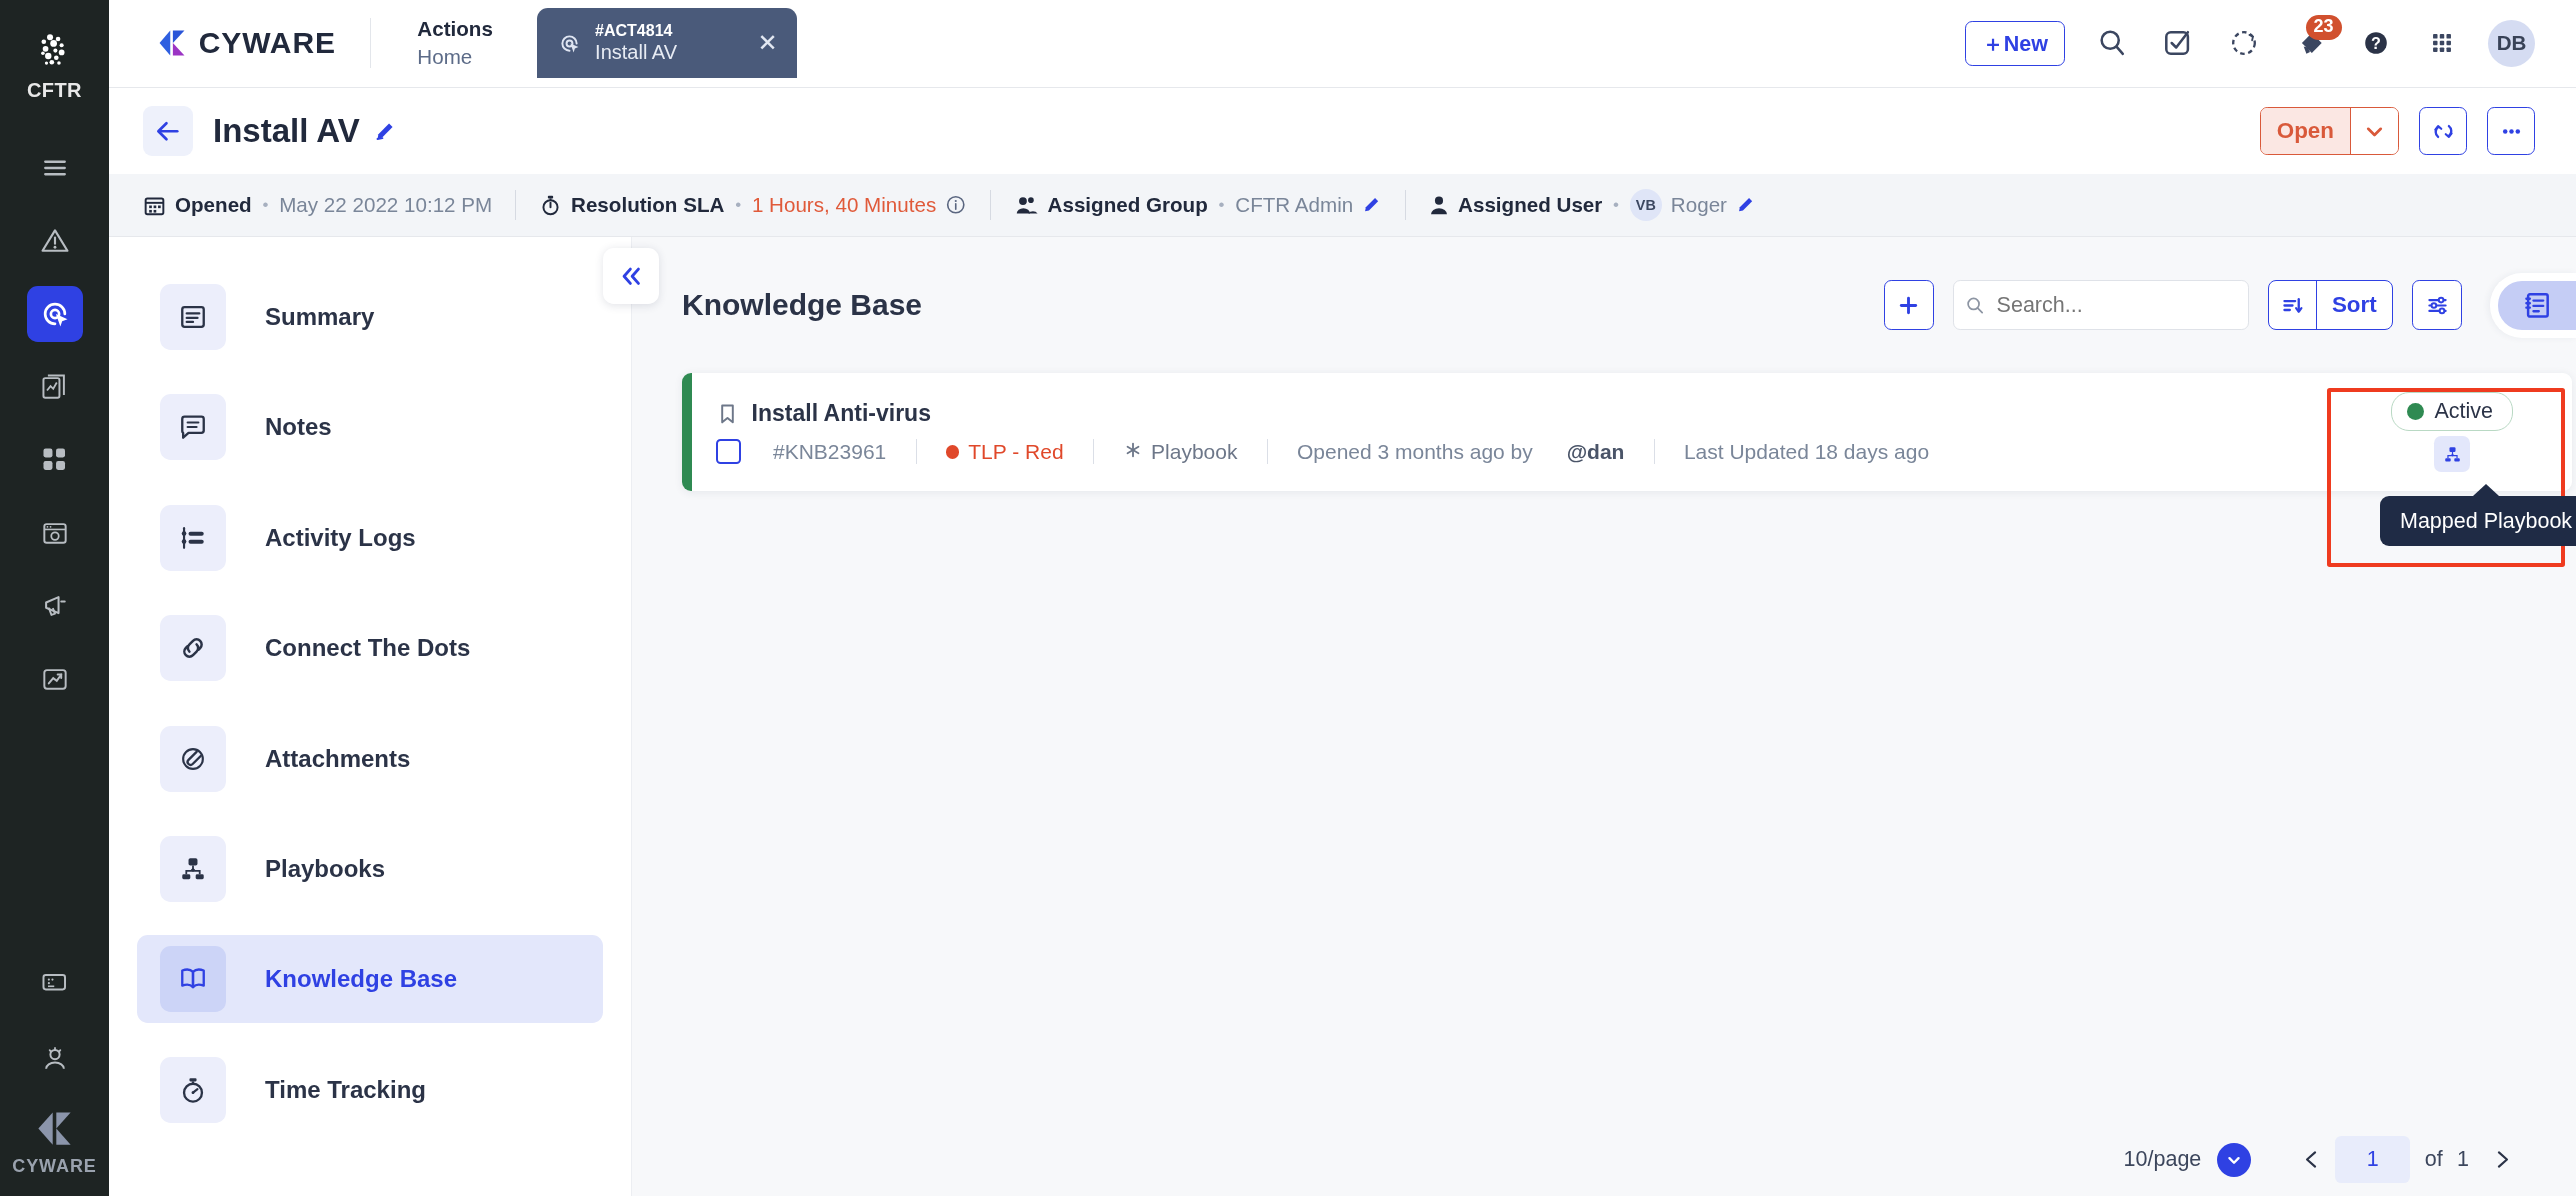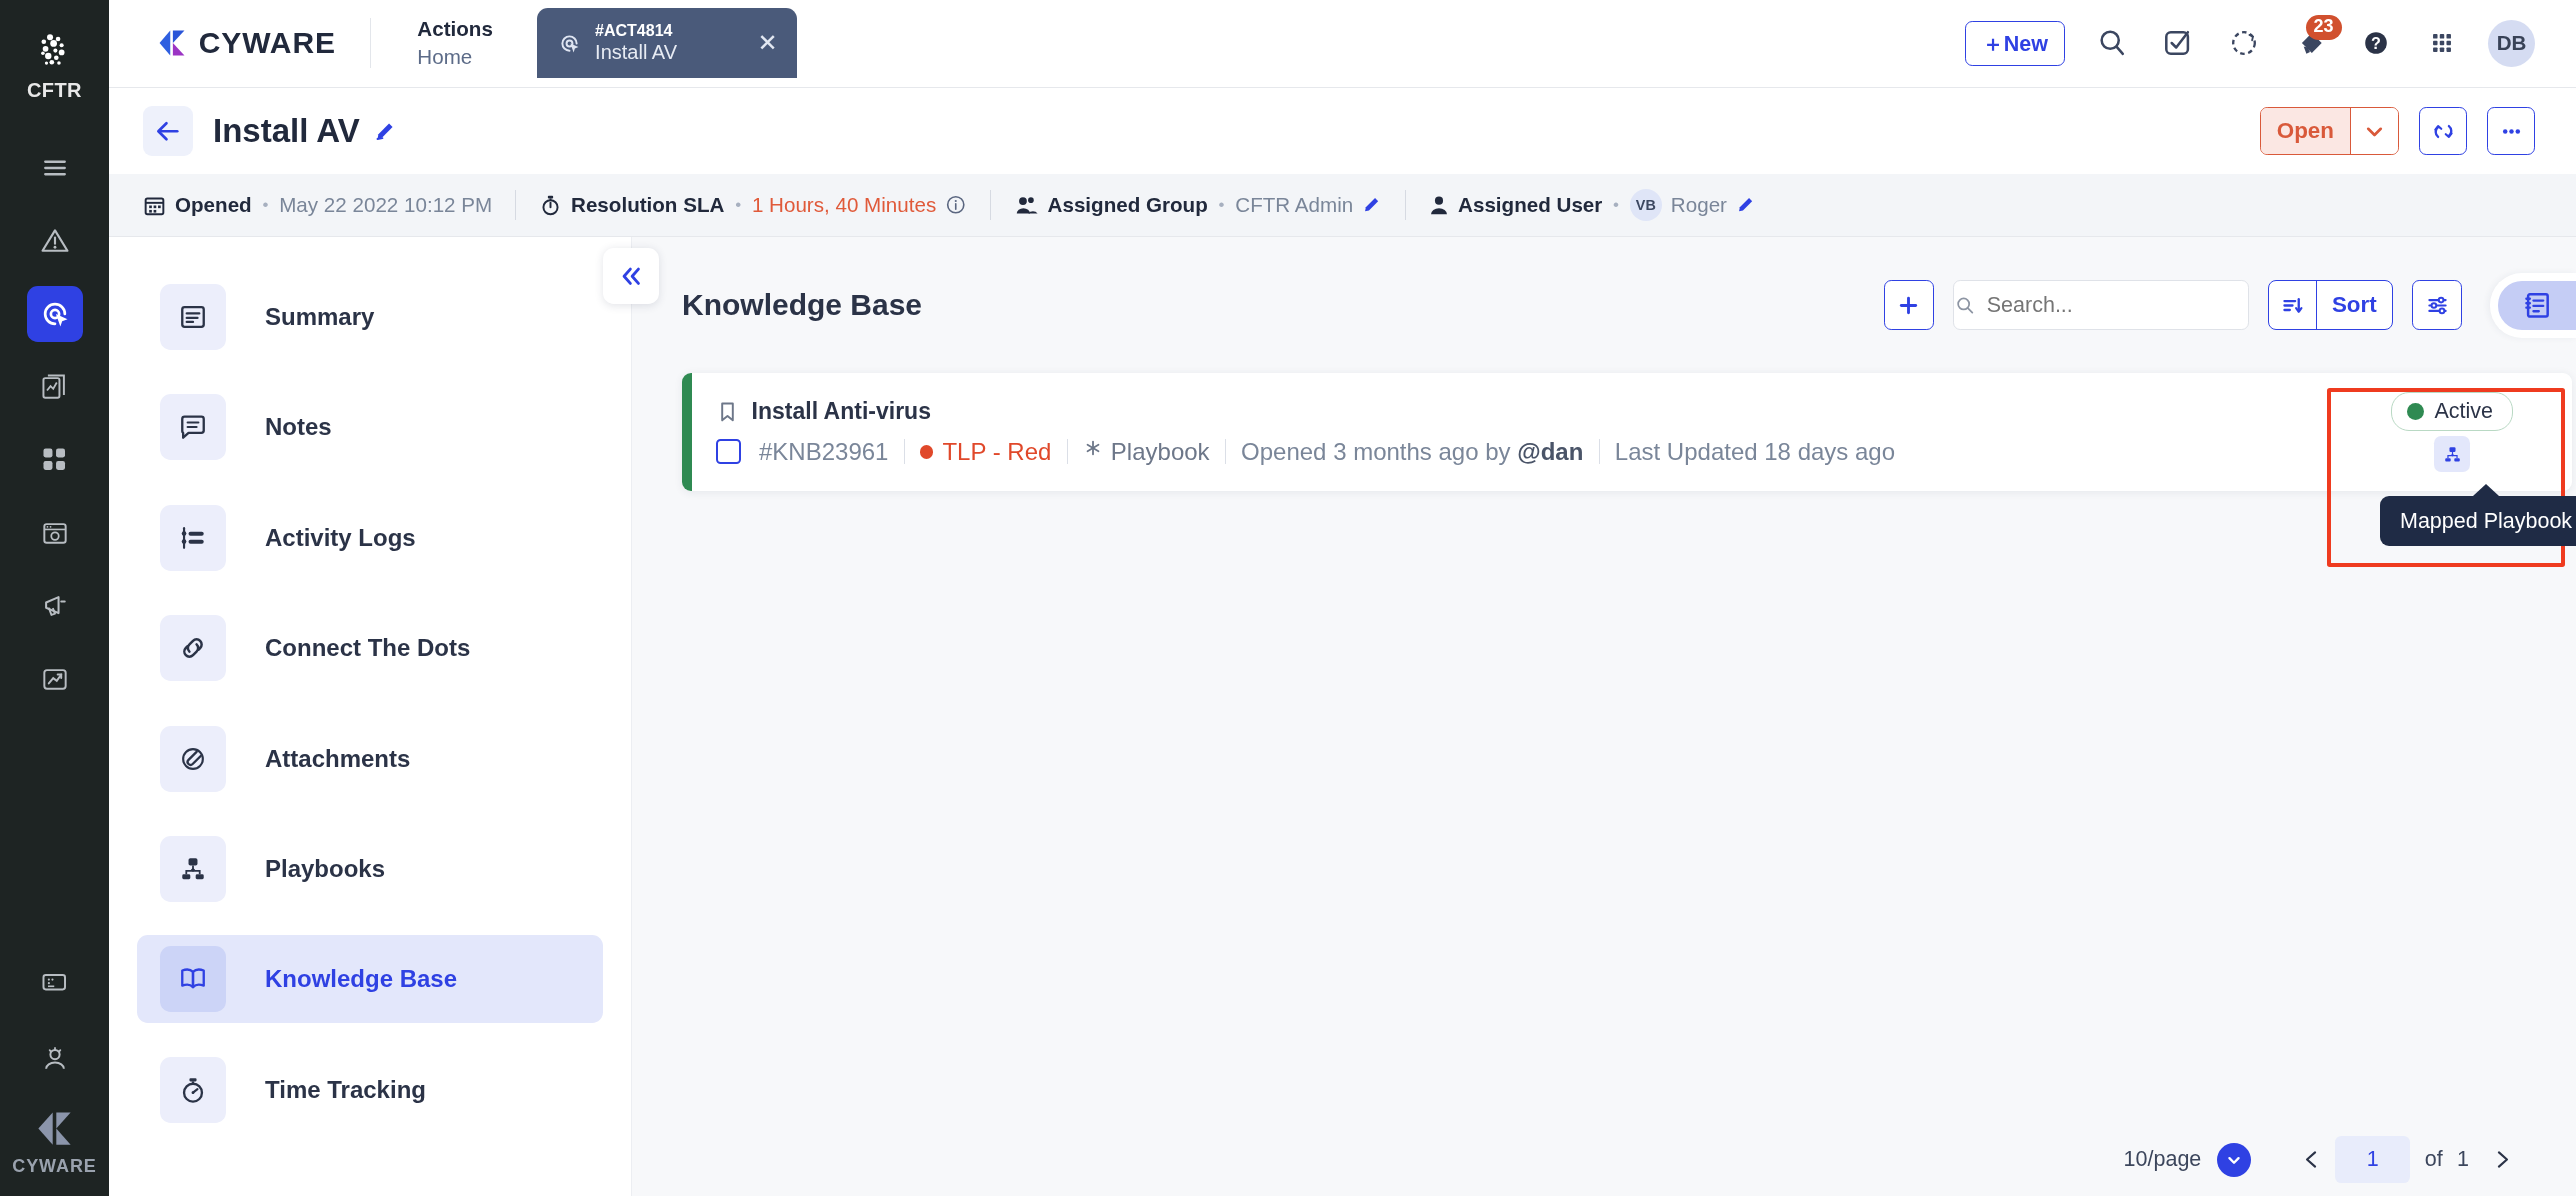--- a/index.html
+++ b/index.html
@@ -140,21 +140,21 @@
   }
 
   
   .content { flex: 1 1 auto; min-width: 0; display: flex; flex-direction: column; padding: 0; position: relative; }
   .content-head { display: flex; align-items: center; padding: 36px 0 0 0; height: 100px; }
   .content-title { font-size: 30px; font-weight: bold; color: #2b3347; margin-left: 50px; }
   .content-tools { margin-left: auto; display: flex; align-items: center; gap: 19px; padding-right: 0; }
   .plus-btn { width: 50px; height: 50px; border: 0.9px solid #2f41e3; border-radius: 7.2px; background: #fff; display: flex; align-items: center; justify-content: center; cursor: pointer; }
   .search-wrap {
     width: 296px; height: 50px; border: 0.9px solid #dfe2e8; border-radius: 7.2px; background: #fff;
-    display: flex; align-items: center; gap: 11.7px; padding: 0 1px; cursor: text;
+    display: flex; align-items: center; gap: 11.7px; padding: 0 11px; cursor: text;
   }
   .search-wrap input { border: 0; outline: 0; font-size: 21.5px; color: #69717f; width: 100%; font-family: inherit; background: transparent; }
   .sort-btn { display: flex; align-items: stretch; height: 50px; border: 0.9px solid #2f41e3; border-radius: 8px; overflow: hidden; cursor: pointer; background: #fff; }
   .sort-btn .si { width: 47px; display: flex; align-items: center; justify-content: center; }
   .sort-btn .sl { display: flex; align-items: center; padding: 0 15.3px; font-size: 22.4px; font-weight: bold; color: #2f41e3; border-left: 0.9px solid #2f41e3; }
   .filter-btn { width: 50px; height: 50px; border: 0.9px solid #2f41e3; border-radius: 7.2px; background: #fff; display: flex; align-items: center; justify-content: center; cursor: pointer; }
   .panel-toggle {
     width: 86px; height: 65px; border-radius: 32px 0 0 32px; background: #c5cdf5;
     display: flex; align-items: center; justify-content: center; cursor: pointer;
     margin-left: 9px; border: 8px solid #ffffff; border-right: none; box-shadow: -1.8px 0 7.2px rgba(40,50,80,0.06);
@@ -165,21 +165,21 @@
   .kb-card {
     position: relative; background: #ffffff; border-radius: 9px;
     height: 118px; display: flex; align-items: center;
     box-shadow: 0 1.8px 8px rgba(40,50,80,0.08);
     margin-right: 4px;
   }
   .kb-stripe { position: absolute; left: 0; top: 0; bottom: 0; width: 10px; background: #2f8a52; border-radius: 9px 0 0 9px; }
   .kb-main { padding-left: 34px; display: flex; flex-direction: column; gap: 12.6px; }
   .kb-title-row { display: flex; align-items: center; gap: 12.6px; }
   .kb-title { font-size: 23px; font-weight: bold; color: #2b3347; }
-  .kb-meta-row { display: flex; align-items: center; gap: 0; font-size: 24px; color: #7a8699; }
+  .kb-meta-row { display: flex; align-items: center; gap: 14px; font-size: 21px; color: #7a8699; }
   .kb-check { width: 25px; height: 25px; border: 2.7px solid #2f41e3; border-radius: 4.5px; flex: 0 0 25px; margin-right: 18px; cursor: pointer; }
   .kb-id { color: #7a8699; }
   .kb-msep { width: 0.9px; height: 25px; background: #dbdfe7; margin: 0 15.3px; }
   .tlp { display: flex; align-items: center; gap: 9px; color: #e0482a; }
   .tlp .tdot { width: 13.5px; height: 13.5px; border-radius: 50%; background: #e0482a; }
   .pb-tag { display: flex; align-items: flex-start; gap: 8px; color: #6d7789; }
   .at-user { color: #4a5468; font-weight: bold; }
   .kb-right { margin-left: auto; display: flex; flex-direction: column; align-items: center; padding-right: 59px; gap: 5.4px; }
   .status-pill {
     display: flex; align-items: center; gap: 10.8px; border: 0.9px solid #b9d9c4;

